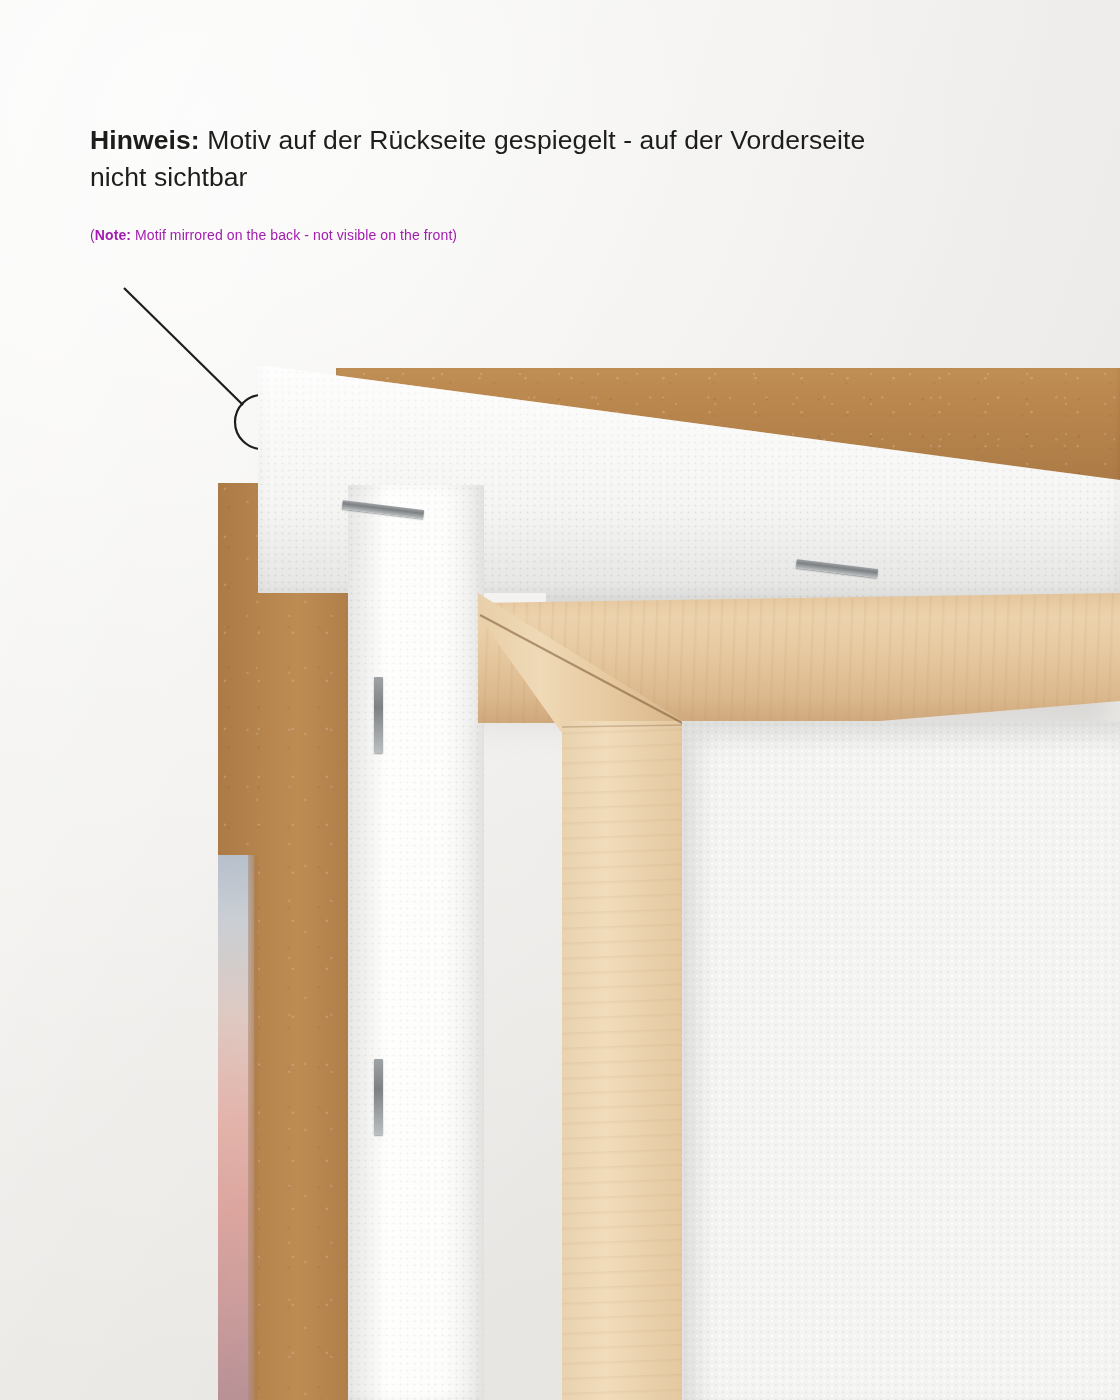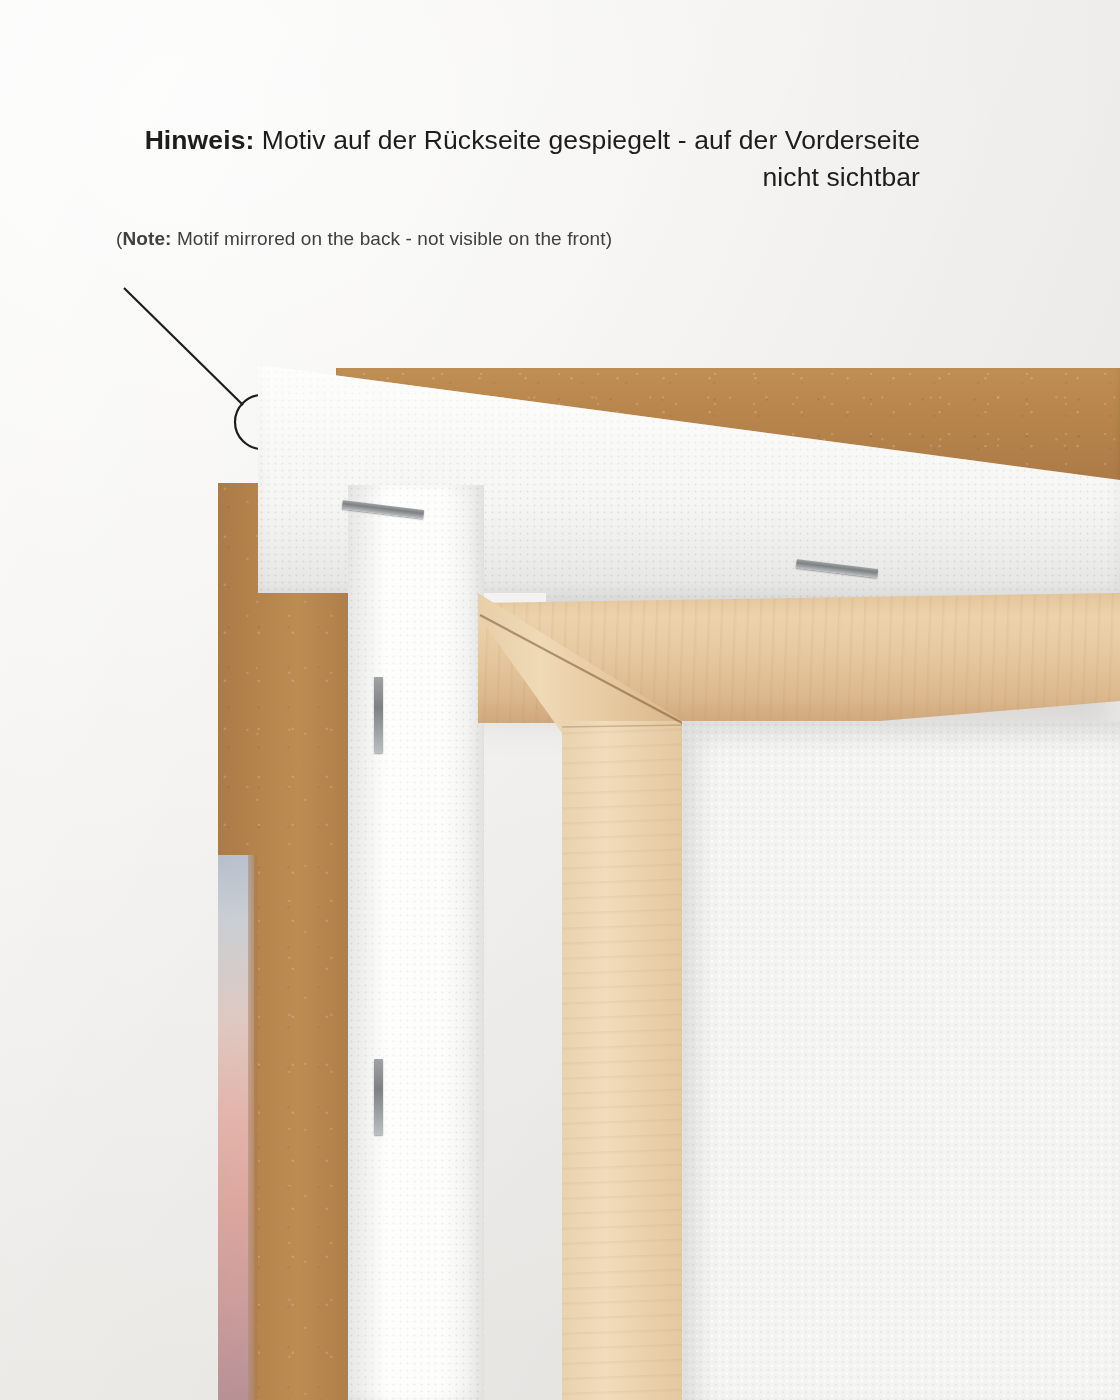--- a/index.html
+++ b/index.html
@@ -36,32 +36,30 @@
     position: absolute;
     left: 90px;
     top: 122px;
     width: 830px;
   }
   .anno-de {
     font-size: 26.5px;
     line-height: 1.40;
     color: #1d1d1b;
     letter-spacing: 0.1px;
-    text-align: right;
   }
   .anno-de b {
     font-weight: 700;
   }
   .anno-en {
     margin-top: 30px;
-    font-size: 19px;
+    font-size: 14px;
     line-height: 1.4;
-    color: #404040;
+    color: #a21caf;
     letter-spacing: 0.1px;
-    margin-left: 26px;
   }
   .anno-en b { font-weight: 700; }
 
   
   .leader {
     position: absolute;
     left: 100px;
     top: 270px;
     width: 230px;
     height: 190px;

